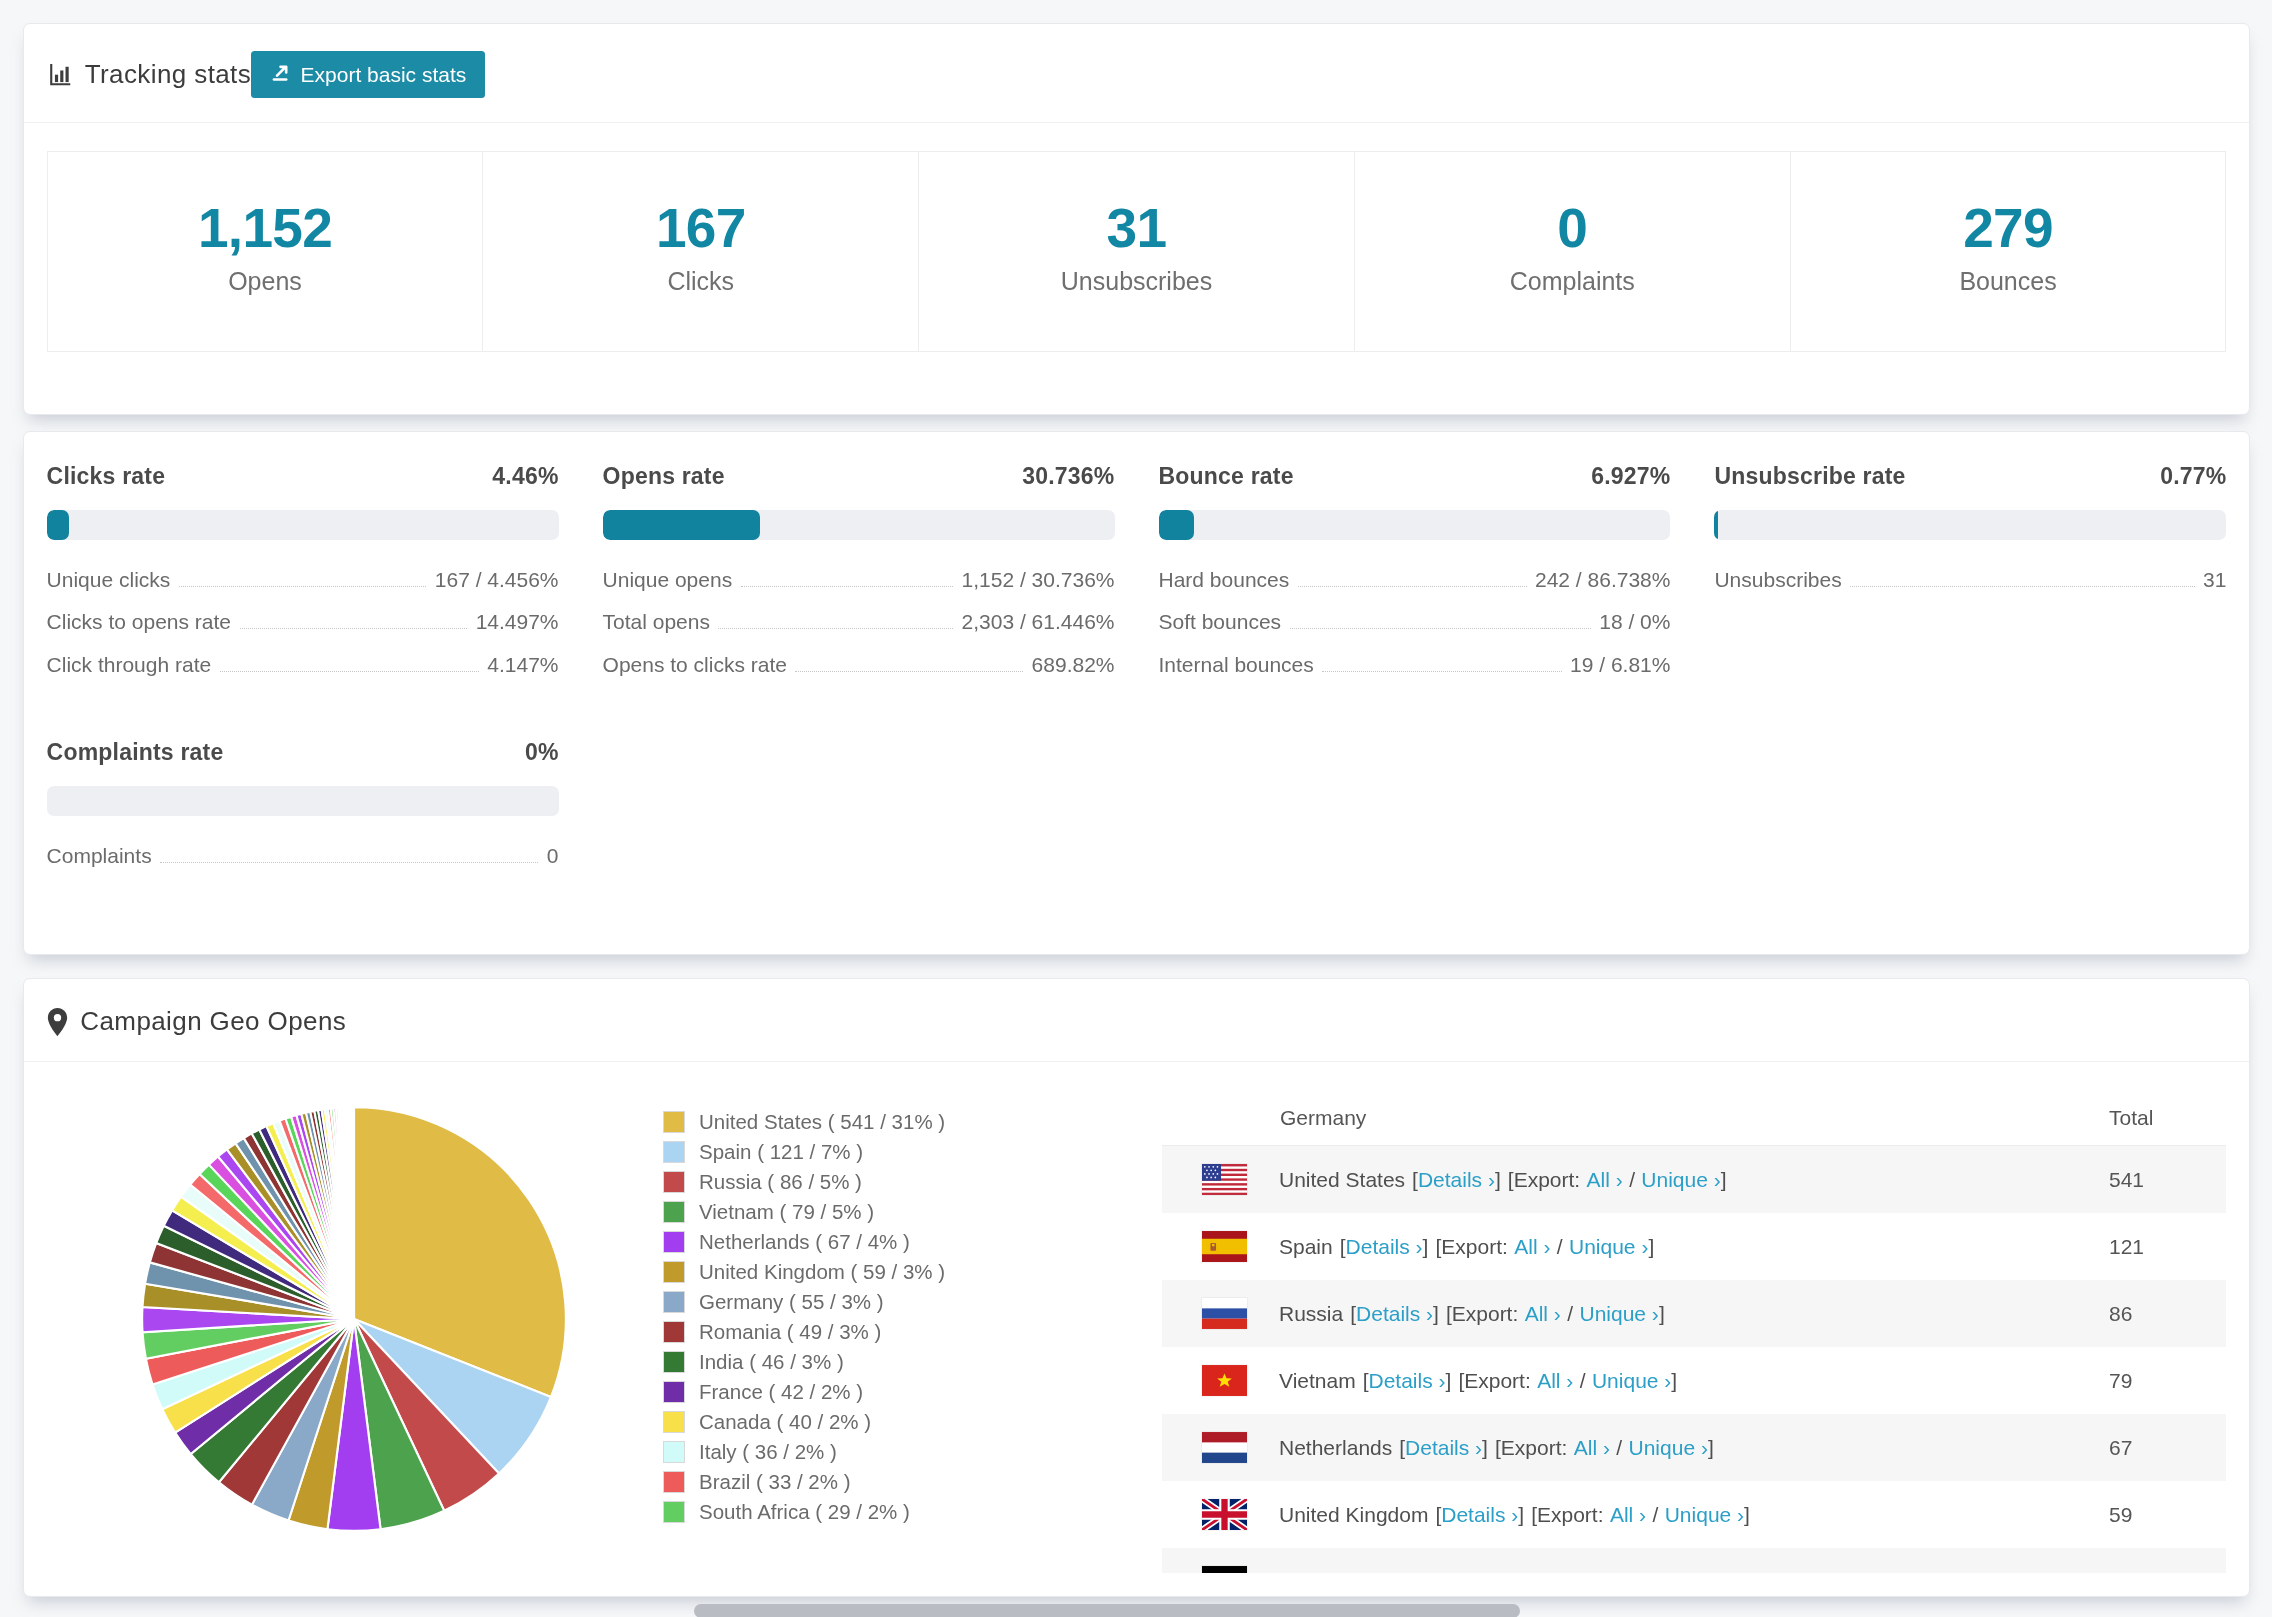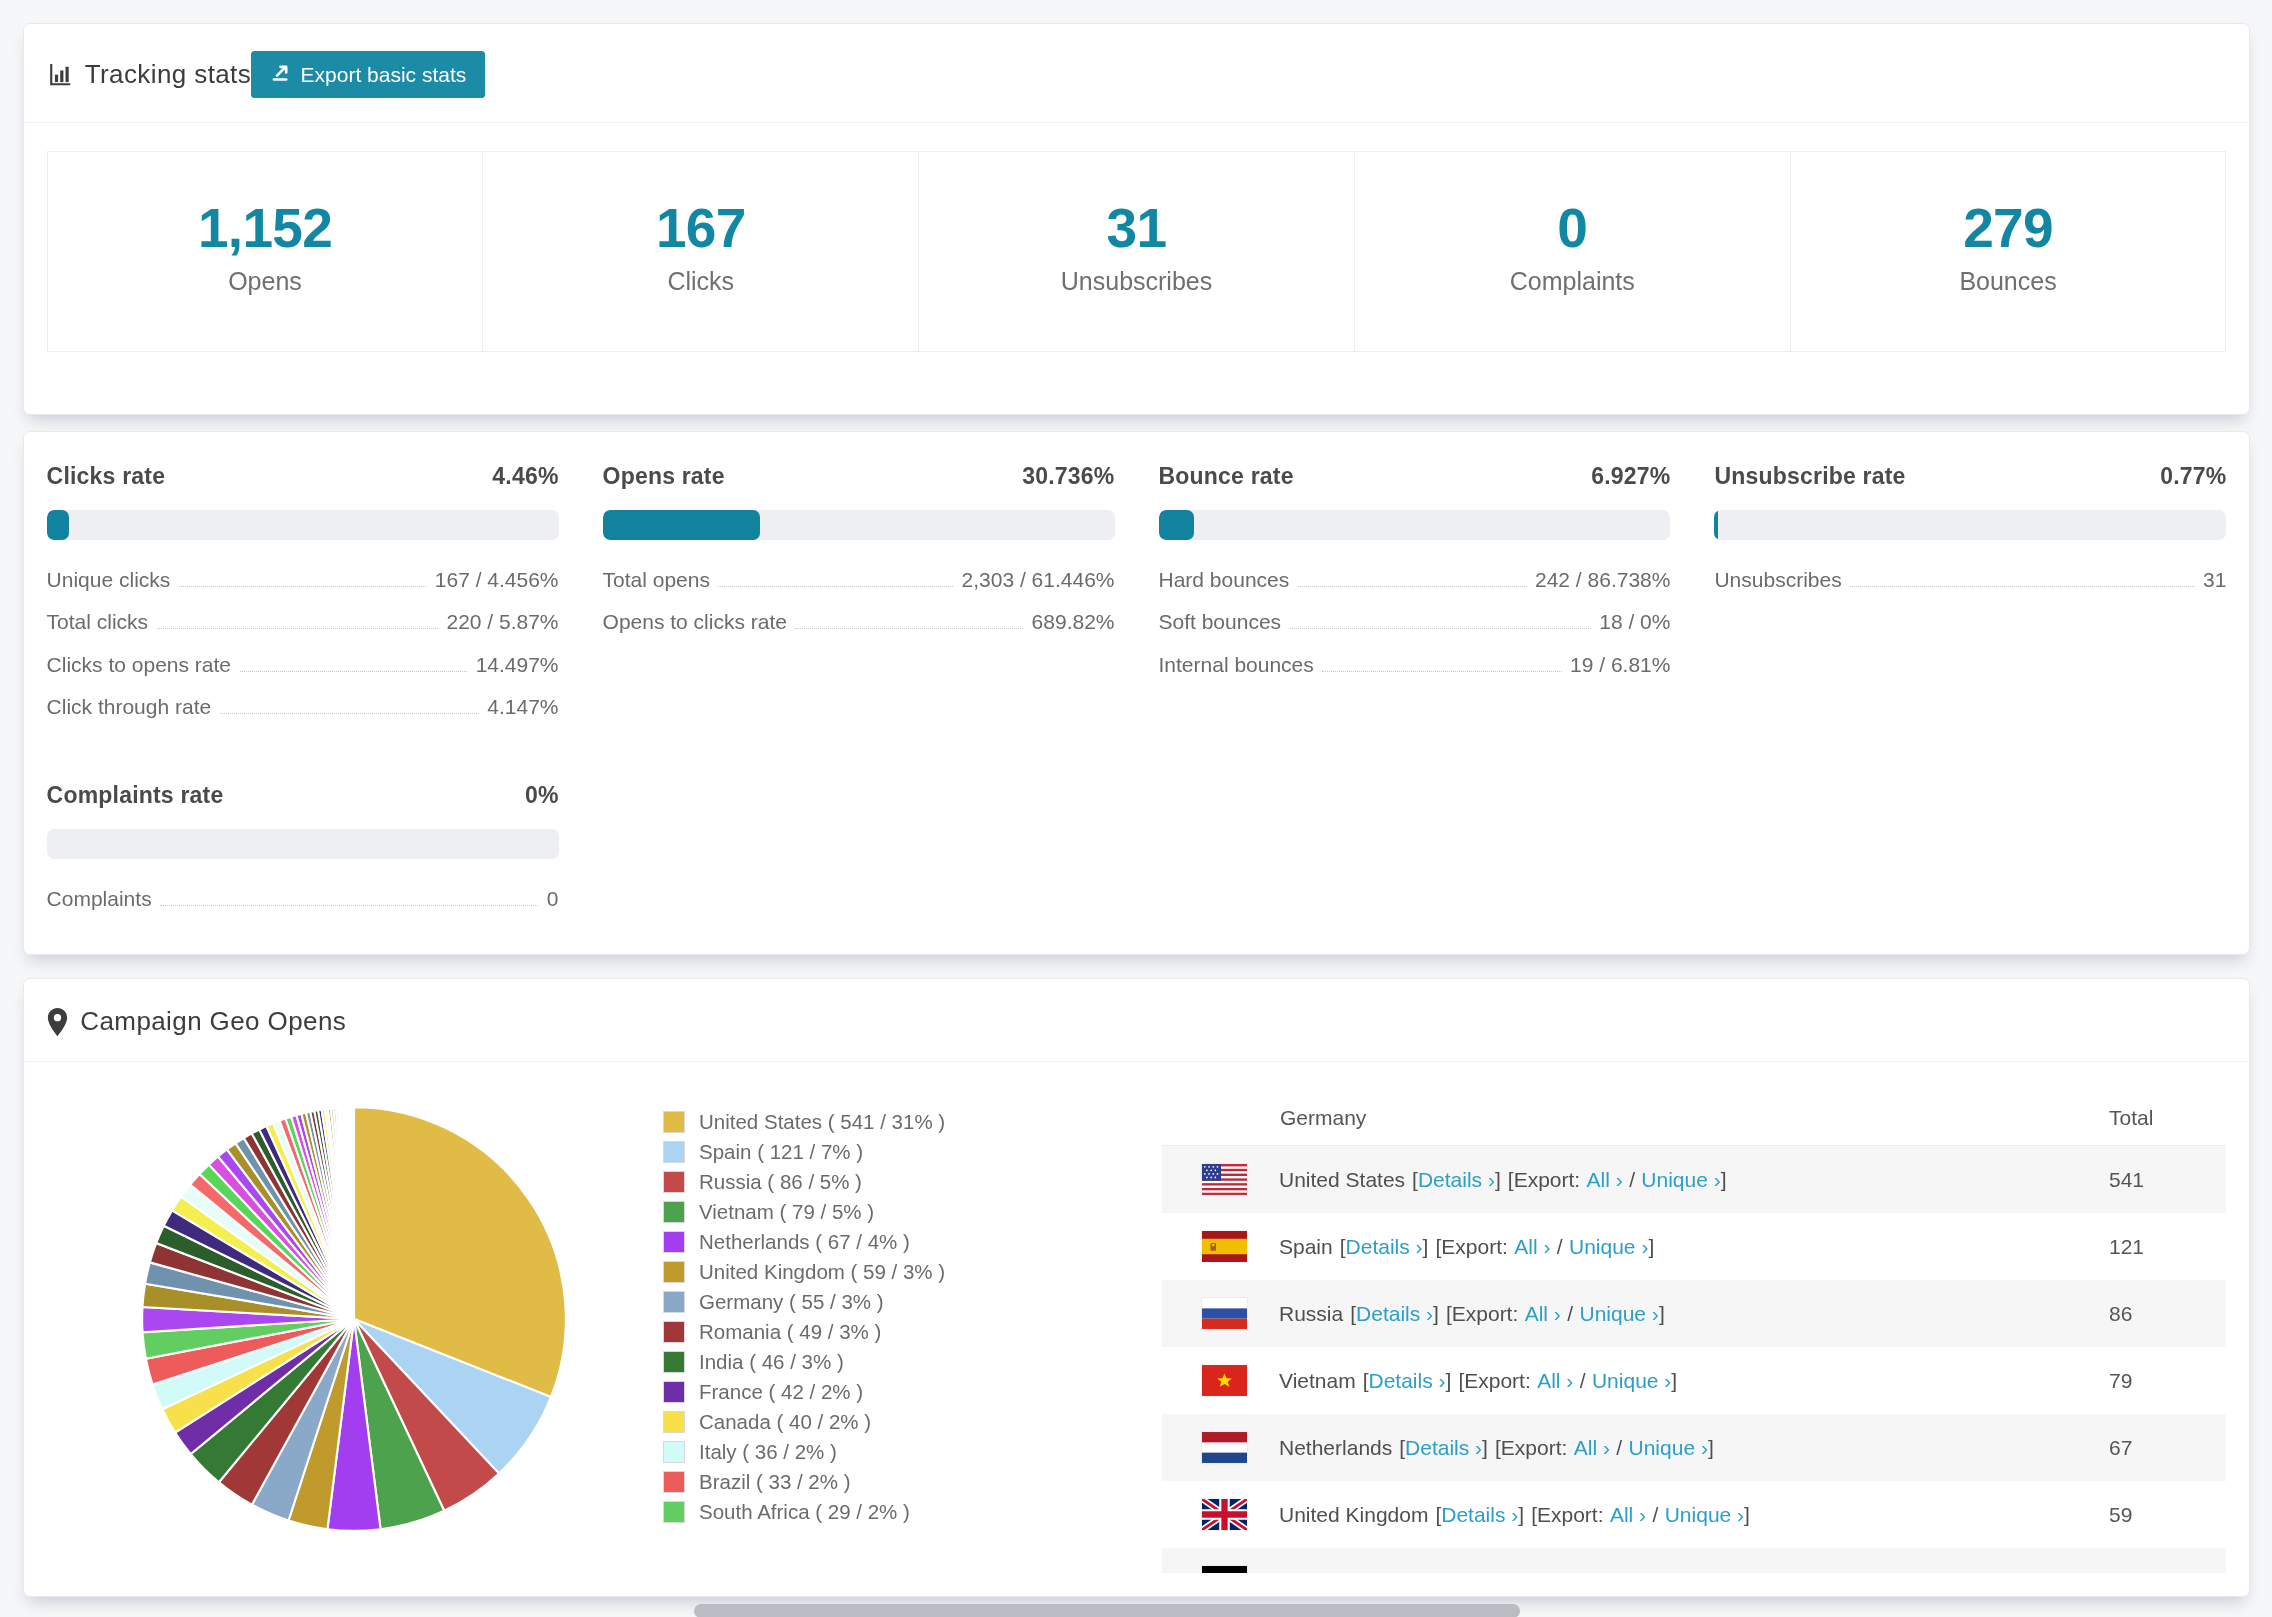--- a/index.html
+++ b/index.html
@@ -142,25 +142,20 @@
       <div class="bar-track">
           <div class="bar-fill" style="width: 4.46%;"></div>
         </div>
       <div class="rate-rows">
         <div class="rrow">
             <span class="rlabel">Unique clicks</span>
             <span class="leader"></span>
             <span class="rvalue">167 / 4.456%</span>
           </div>
         <div class="rrow">
-            <span class="rlabel">Total clicks</span>
-            <span class="leader"></span>
-            <span class="rvalue">220 / 5.87%</span>
-          </div>
-        <div class="rrow">
             <span class="rlabel">Clicks to opens rate</span>
             <span class="leader"></span>
             <span class="rvalue">14.497%</span>
           </div>
         <div class="rrow">
             <span class="rlabel">Click through rate</span>
             <span class="leader"></span>
             <span class="rvalue">4.147%</span>
           </div>
       </div>
@@ -168,20 +163,25 @@
 
     <div class="rate-block">
       <div class="rate-head">
         <span class="rate-title">Opens rate</span>
         <span class="rate-value">30.736%</span>
       </div>
       <div class="bar-track">
           <div class="bar-fill" style="width: 30.736%;"></div>
         </div>
       <div class="rate-rows">
+        <div class="rrow">
+            <span class="rlabel">Unique opens</span>
+            <span class="leader"></span>
+            <span class="rvalue">1,152 / 30.736%</span>
+          </div>
         <div class="rrow">
             <span class="rlabel">Total opens</span>
             <span class="leader"></span>
             <span class="rvalue">2,303 / 61.446%</span>
           </div>
         <div class="rrow">
             <span class="rlabel">Opens to clicks rate</span>
             <span class="leader"></span>
             <span class="rvalue">689.82%</span>
           </div>

